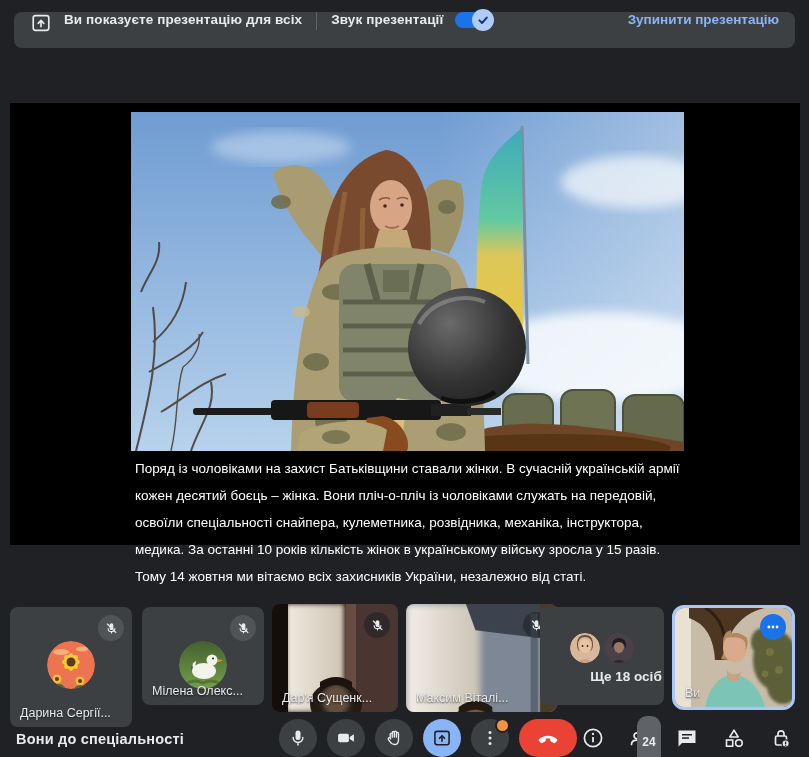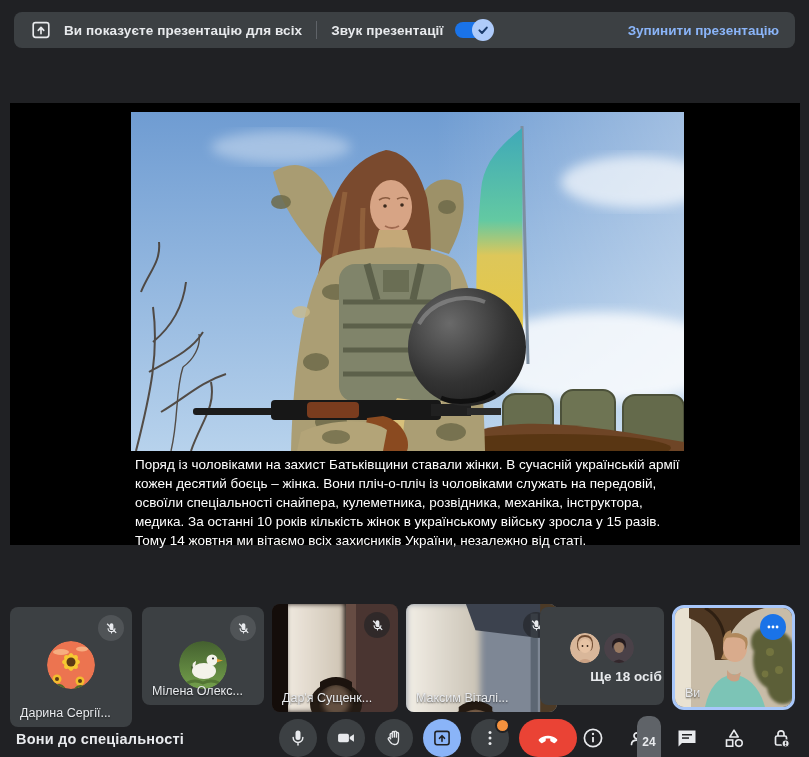--- a/index.html
+++ b/index.html
@@ -2,35 +2,35 @@
 <html><head>
 <meta charset="utf-8">
 <style>
   html,body{margin:0;padding:0;background:#202124;}
   body{width:809px;height:757px;position:relative;overflow:hidden;
        font-family:"Liberation Sans","DejaVu Sans",sans-serif;color:#e8eaed;}
   svg{display:block;}
 
   
   .topbar{position:absolute;left:14px;top:12px;width:781px;height:36px;background:#3c4043;
-          border-radius:8px;display:flex;align-items:center;box-sizing:border-box;padding:0 16px;}
+          border-radius:8px;display:flex;align-items:flex-start;box-sizing:border-box;padding:0 16px;}
   .topbar .present-ic{width:22px;height:22px;margin-right:12px;flex:0 0 auto;}
   .topbar-label{font-size:13.5px;font-weight:700;letter-spacing:.1px;}
   .topbar-div{width:1px;height:18px;background:#5f6368;margin:0 14px;}
   .toggle{width:36px;height:16px;border-radius:8px;background:#1a73e8;position:relative;margin-left:12px;cursor:pointer;flex:0 0 auto;}
   .toggle .knob{position:absolute;right:-3px;top:-3px;width:22px;height:22px;border-radius:50%;
                 background:#aecbfa;display:flex;align-items:center;justify-content:center;}
   .topbar-spacer{flex:1;}
   .stop-link{font-size:13.5px;font-weight:700;color:#8ab4f8;cursor:pointer;white-space:nowrap;}
 
   
   .slide{position:absolute;left:10px;top:103px;width:790px;height:442px;background:#000;}
   .slide-photo{position:absolute;left:121px;top:9px;width:553px;height:339px;}
   .slide-caption{position:absolute;left:125px;top:352px;width:550px;color:#fff;
-                 font-size:13.5px;line-height:19px;font-weight:400;}
+                 font-size:13.5px;line-height:27px;font-weight:400;}
 
   
   .tile{position:absolute;border-radius:8px;background:#3c4043;overflow:hidden;cursor:pointer;}
   .tile-name{position:absolute;left:10px;bottom:7px;font-size:12.5px;color:#e8eaed;max-width:82%;
              white-space:nowrap;overflow:hidden;text-overflow:ellipsis;text-shadow:0 1px 2px rgba(0,0,0,.7);}
   .mic-badge{position:absolute;top:8px;right:8px;width:26px;height:26px;border-radius:50%;
              background:rgba(32,33,36,.6);display:flex;align-items:center;justify-content:center;}
   .tile.plain .mic-badge{background:rgba(232,234,237,.12);}
   .avatar-wrap{position:absolute;left:50%;top:34px;transform:translateX(-50%);width:48px;height:48px;border-radius:50%;overflow:hidden;}
   .tile-video{position:absolute;inset:0;}

